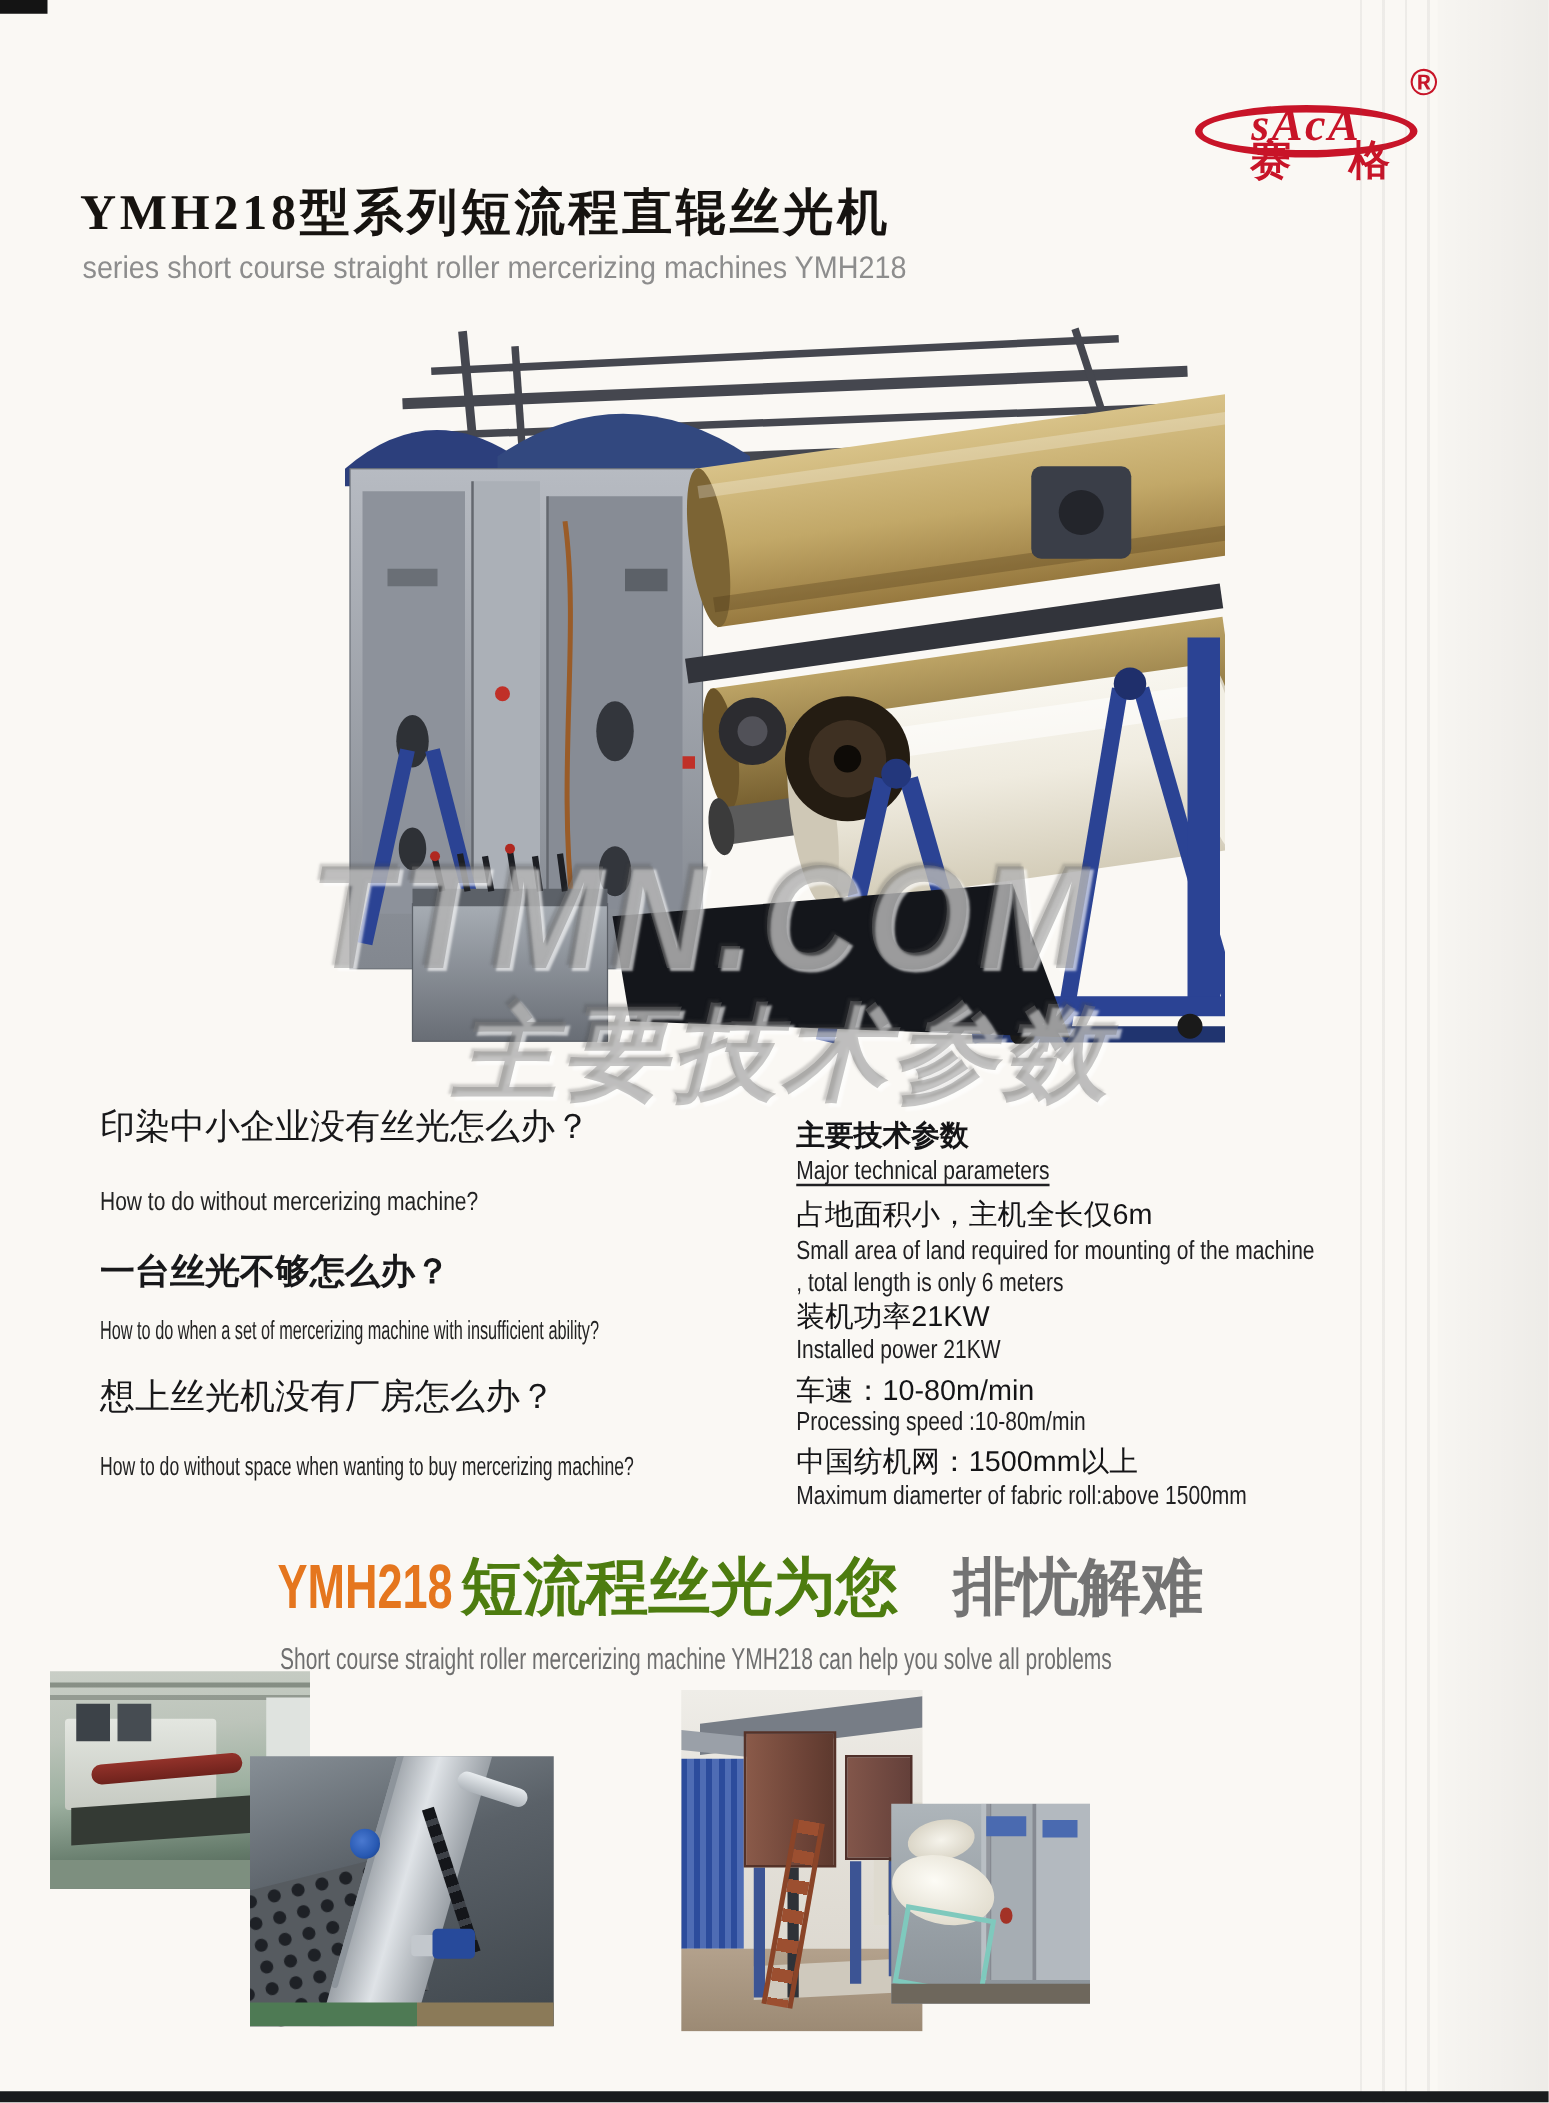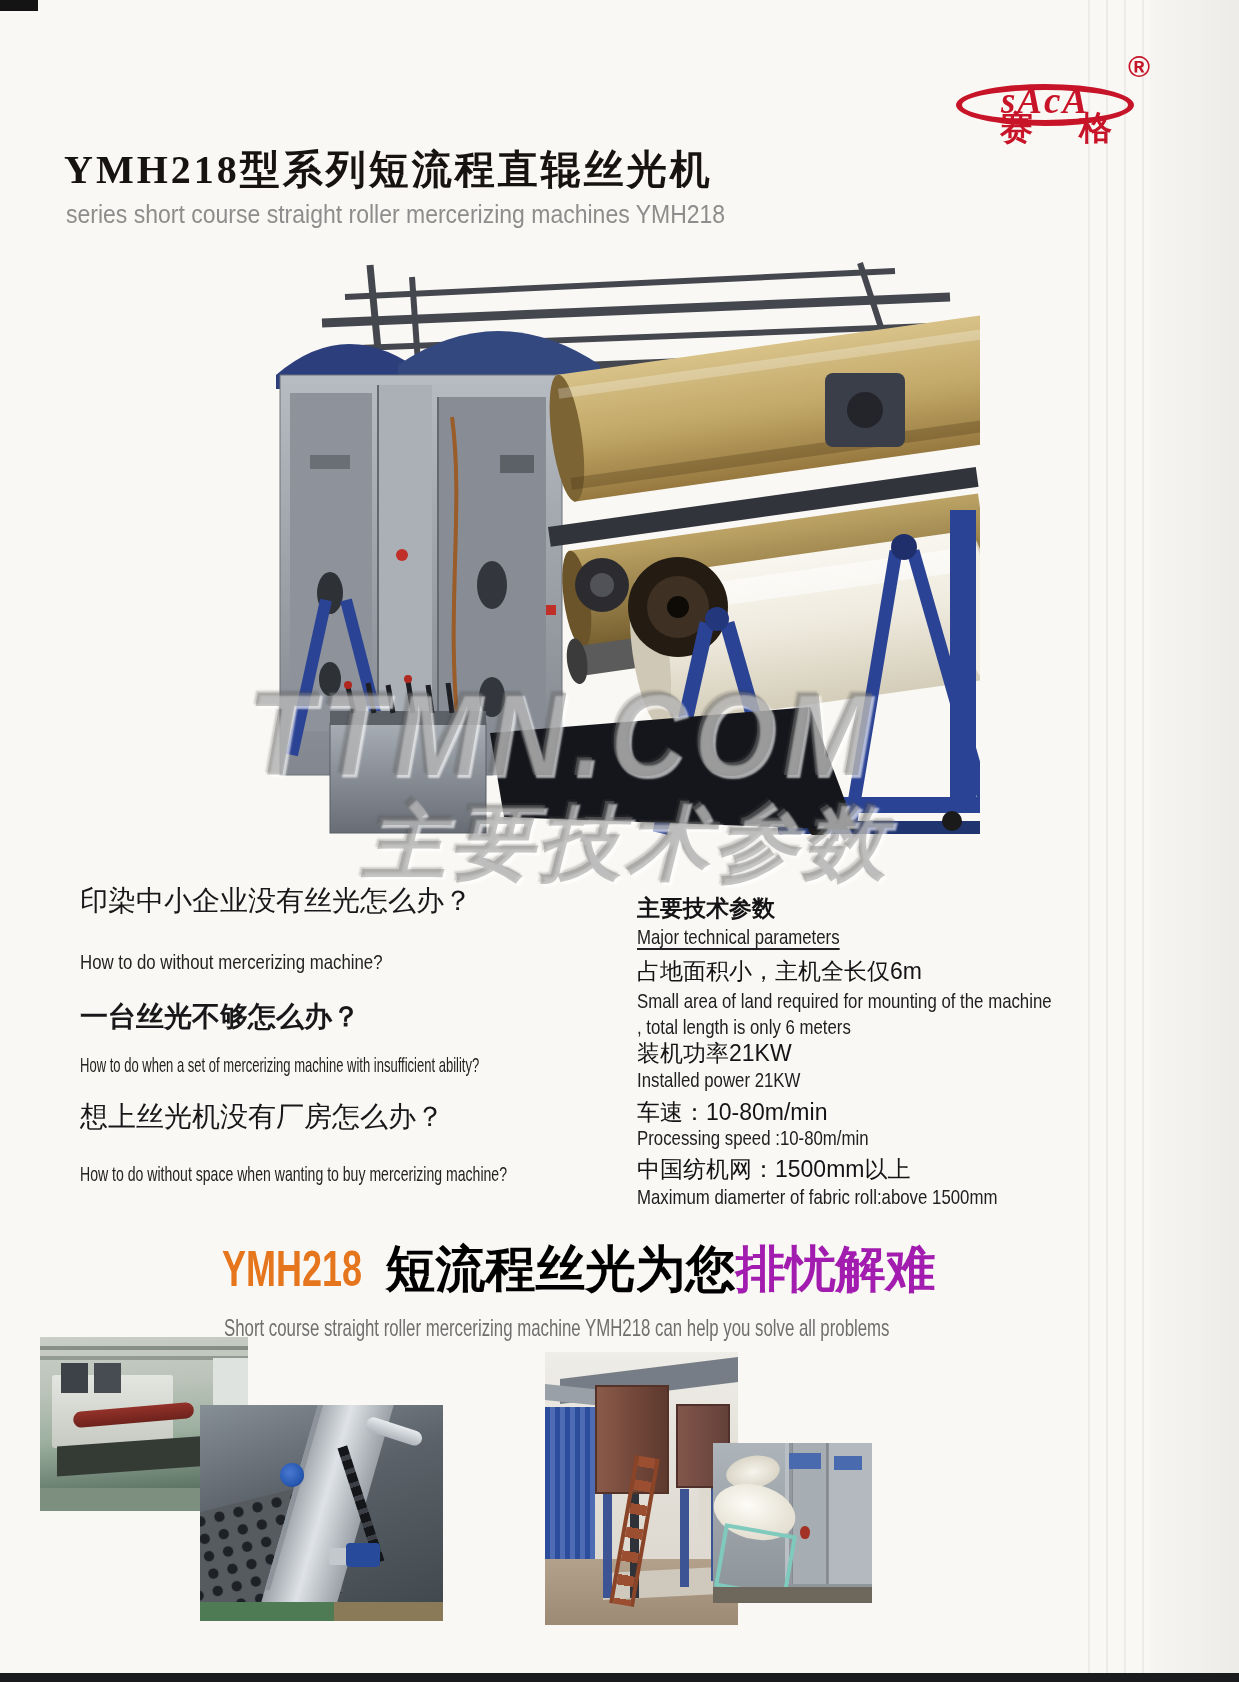--- a/index.html
+++ b/index.html
@@ -60,22 +60,22 @@
   #p2en { top:1068px; }
   #p3cn { top:1097px; }
   #p3en { top:1126px; }
   #p4cn { top:1154px; }
   #p4en { top:1185px; }
 
   
   #slogan { position:absolute; left:222px; top:1236px; font-weight:700; font-size:50px;
     white-space:nowrap; z-index:7; }
   #slogan .model { color:#e5761e; display:inline-block; transform:scaleX(.72); transform-origin:left; margin-right:-48px; }
-  #slogan .black { color:#000000;margin-left:17px; }
-  #slogan .blue { color:#a21caf; }
+  #slogan .black { color:#4d7c0f; }
+  #slogan .blue { color:#737373;margin-left:44px; }
   #slogan-en { position:absolute; left:224px; top:1314px; font-size:24px; color:#6f6f6f;
     white-space:nowrap; transform:scaleX(.7); transform-origin:left; z-index:7; }
 
   
   .ph { position:absolute; overflow:hidden; }
   .ph > div { position:absolute; }
   #photo1 { left:40px;  top:1337px; width:208px; height:174px; z-index:2;
     background:linear-gradient(175deg,#c9cec6 0%,#bcc4ba 28%,#9db0a0 55%,#647a6a 82%,#49584c 100%); }
   .p1-pipe1 { left:0; top:5%; width:100%; height:2.5%; background:rgba(60,70,60,.45); }
   .p1-pipe2 { left:0; top:11%; width:100%; height:2%; background:rgba(60,70,60,.35); }

